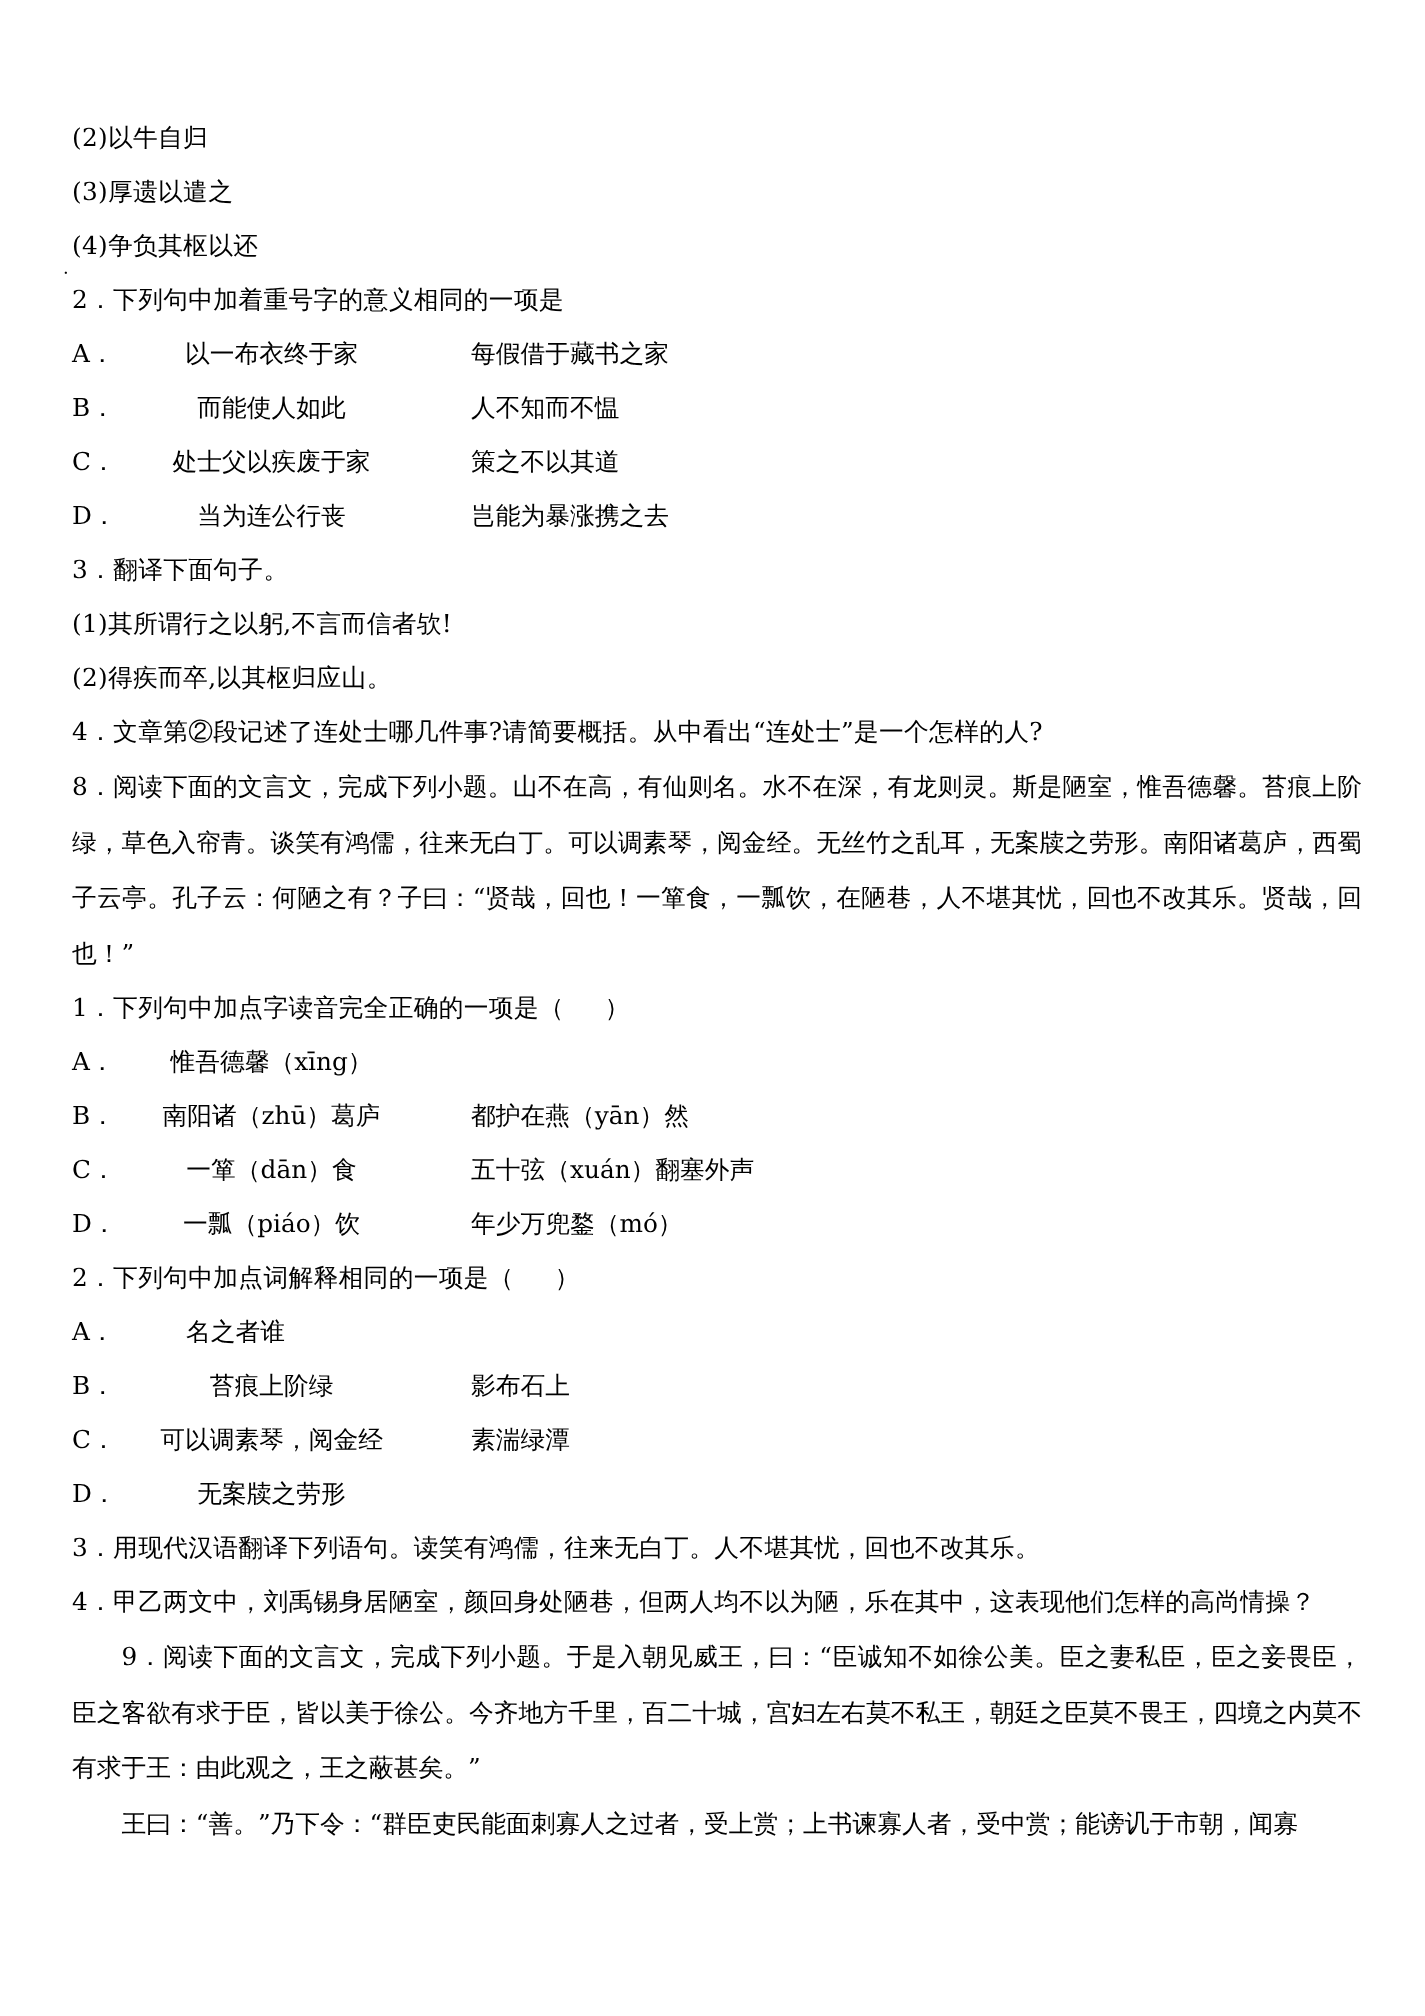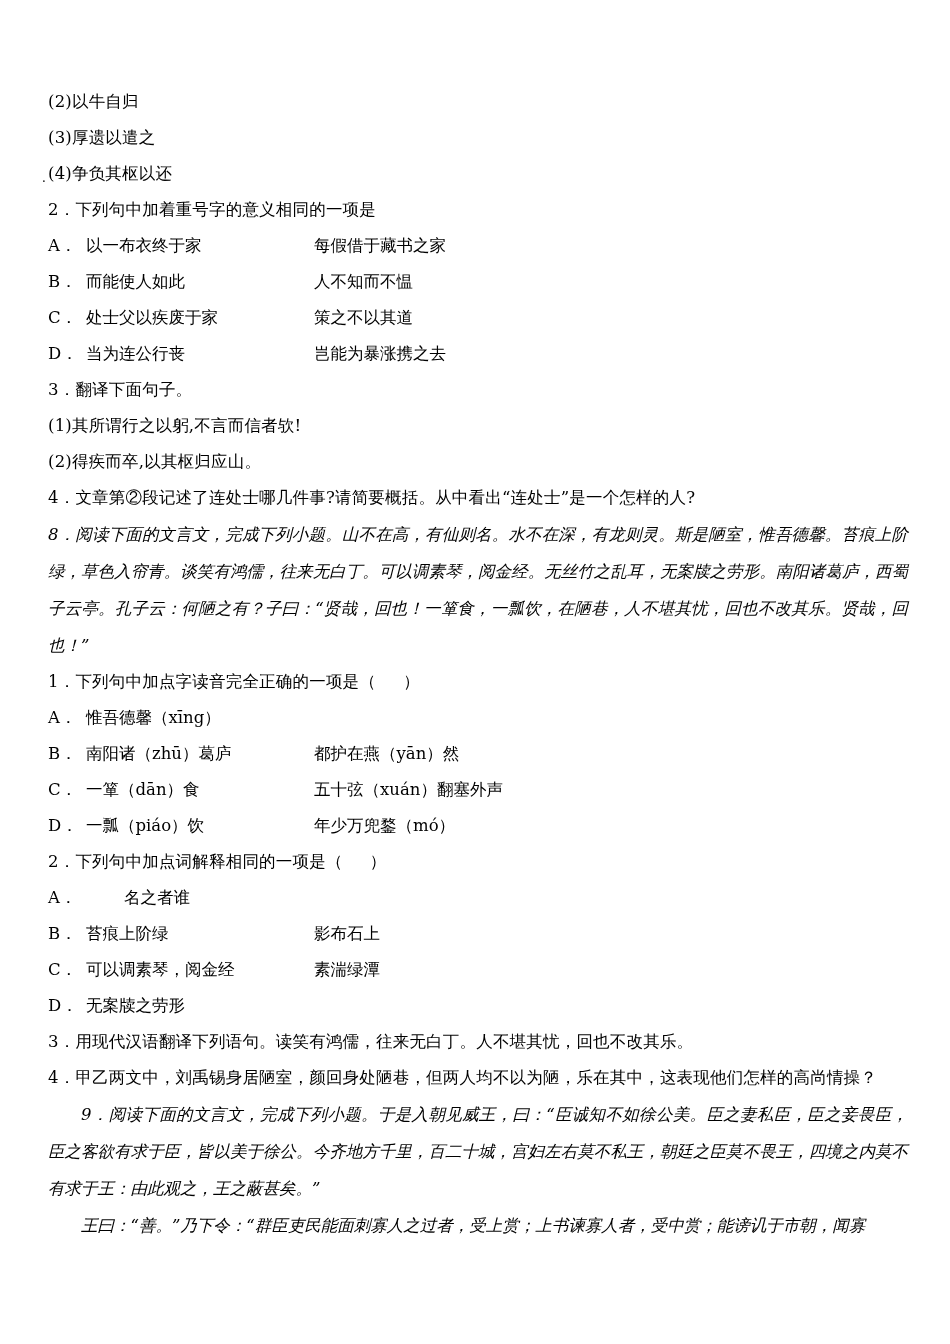--- a/index.html
+++ b/index.html
@@ -12,42 +12,41 @@
     height: 1344px;
     position: relative;
     background: #ffffff;
     font-family: "DejaVu Serif", "Liberation Serif", serif;
     color: #000000;
     overflow: hidden;
   }
   .content {
     position: absolute;
     left: 48px;
-    top: 84px;
+    top: 74px;
     width: 860px;
   }
   .line {
     font-size: 16.5px;
     line-height: 36px;
     white-space: pre-wrap;
     letter-spacing: 0.2px;
   }
   .opt {
     font-size: 16.5px;
     line-height: 36px;
     display: flex;
     white-space: pre;
   }
   .opt .lab { width: 38px; flex: none; }
-  .opt .a { width: 190px; flex: none; }
+  .opt .a { width: 190px; flex: none; text-align: center; }
   .opt .b { flex: 1 1 auto; margin-left: 38px; }
   .passage {
     font-size: 16.5px;
     line-height: 37px;
-    font-style: italic;
     font-family: "DejaVu Serif", "Liberation Serif", serif;
     text-align: justify;
     white-space: pre-wrap;
   }
   .passage.indent {
     text-indent: 33px;
   }
   .dot-mark {
     position: absolute;
     left: 42px;

